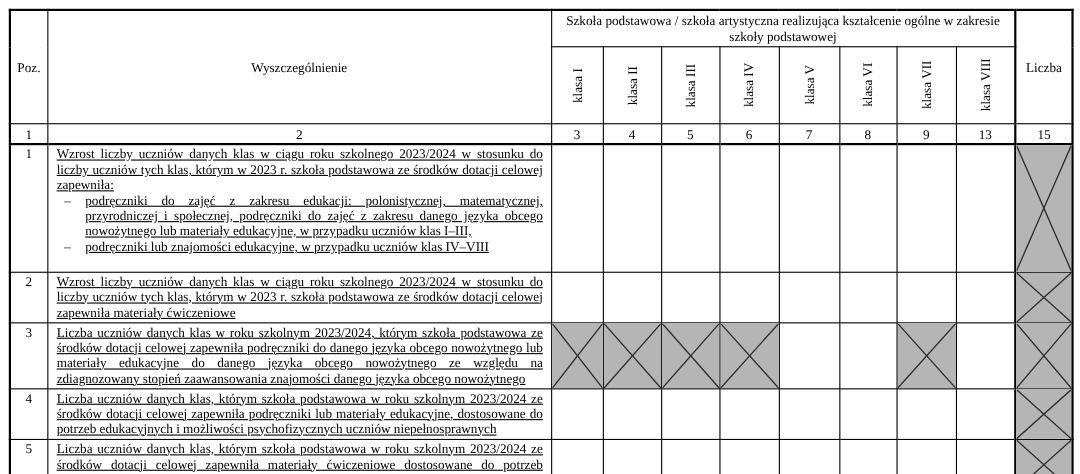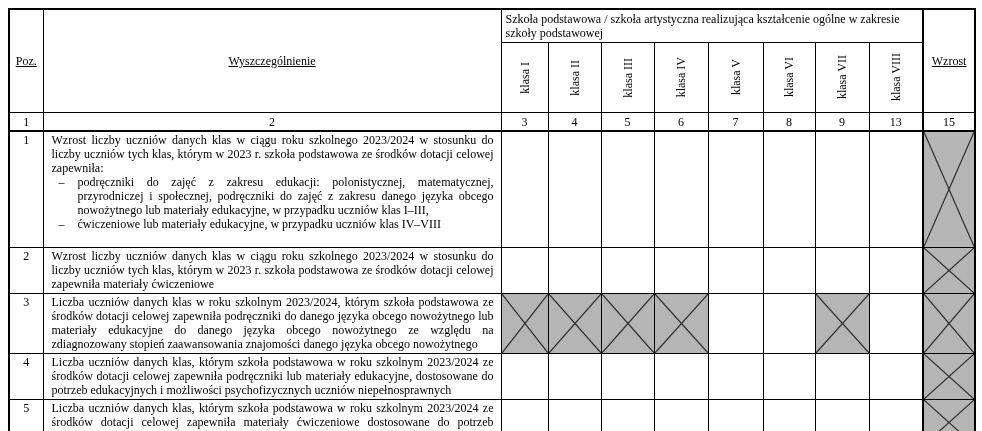--- a/index.html
+++ b/index.html
@@ -1,28 +1,28 @@
 <!DOCTYPE html>
 <html lang="pl"><head>
 <meta charset="utf-8">
 <style>
   html,body { margin:0; padding:0; background:#ffffff; }
   body { font-family: "Liberation Serif", "DejaVu Serif", serif; color:#000; }
   .sheet { margin:8px; width:966px; }
   table { border-collapse: collapse; table-layout: fixed; width:966px; border:2px solid #000; }
   th, td { border:1px solid #000; font-weight:normal; font-size:12px; line-height:14px; overflow:hidden; }
   
-  .hdr-center { text-align:center; vertical-align:middle;text-decoration:underline; }
-  .hdr-group { text-align:left; vertical-align:top; padding:2px 4px; }
+  .hdr-center { text-align:center; vertical-align:middle; }
+  .hdr-group { text-align:center; vertical-align:top; padding:2px 4px; }
   .rot-cell { vertical-align:middle; text-align:center; padding:0; }
   .rot { writing-mode: vertical-rl; transform: rotate(180deg); margin:0 auto; white-space:nowrap; font-size:12px; }
   .num-row td { text-align:center; padding:0; height:17px; border-bottom:2px solid #000; }
   
   .poz-cell { text-align:center; vertical-align:top; padding-top:1px; }
-  .txt-cell { text-align:justify; vertical-align:top; padding:1px 7px 2px 8px; }
+  .txt-cell { text-align:justify; vertical-align:top; padding:1px 7px 2px 8px;text-decoration:underline; }
   .txt-cell .intro { text-align:justify; }
   .bullet { position:relative; padding-left:26px; text-align:justify; }
   .bullet .marker { position:absolute; left:7px; top:0; }
   .gc { position:relative; padding:0; }
   .xc { background:#b5b5b5; }
   .xc svg { position:absolute; top:0; left:0; width:100%; height:100%; display:block; }
   .xc line { stroke:#2e2e2e; stroke-width:1.2; }
   .razem-b { border-left:2px solid #000; }
   tr.h-a { height:32px; } tr.h-b { height:70px; }
   tr.r1 { height:116px; } tr.r2 { height:42px; } tr.r3 { height:52px; }
@@ -45,21 +45,21 @@
         <col style="width:54px">
         <col style="width:54px">
     <col style="width:52px">
   </colgroup>
 
   <tbody>
         <tr class="h-a">
     <th rowspan="2" class="hdr-center">Poz.</th>
     <th rowspan="2" class="hdr-center">Wyszczególnienie</th>
     <th colspan="8" class="hdr-group">Szkoła podstawowa / szkoła artystyczna realizująca kształcenie ogólne w zakresie szkoły podstawowej</th>
-    <th rowspan="2" class="hdr-center razem-b">Wzrost</th>
+    <th rowspan="2" class="hdr-center razem-b">Liczba</th>
   </tr>
   <tr class="h-b">
     <th class="rot-cell">
             <div class="rot">klasa I</div>
           </th>
     <th class="rot-cell">
             <div class="rot">klasa II</div>
           </th>
     <th class="rot-cell">
             <div class="rot">klasa III</div>
@@ -92,21 +92,21 @@
     <td>9</td>
     <td>13</td>
     <td class="razem-b">15</td>
   </tr>
 
   <tr class="r1">
     <td class="poz-cell">1</td>
     <td class="txt-cell">
       <div class="intro">Wzrost liczby uczniów danych klas w ciągu roku szkolnego 2023/2024 w stosunku do liczby uczniów tych klas, którym w 2023 r. szkoła podstawowa ze środków dotacji celowej zapewniła:</div>
       <div class="bullet"><span class="marker">–</span><span>podręczniki do zajęć z zakresu edukacji: polonistycznej, matematycznej, przyrodniczej i społecznej, podręczniki do zajęć z zakresu danego języka obcego nowożytnego lub materiały edukacyjne, w przypadku uczniów klas I–III,</span></div>
-      <div class="bullet"><span class="marker">–</span><span>ćwiczeniowe lub materiały edukacyjne, w przypadku uczniów klas IV–VIII</span></div>
+      <div class="bullet"><span class="marker">–</span><span>podręczniki lub znajomości edukacyjne, w przypadku uczniów klas IV–VIII</span></div>
     </td>
     <td class="gc"></td>
     <td class="gc"></td>
     <td class="gc"></td>
     <td class="gc"></td>
     <td class="gc"></td>
     <td class="gc"></td>
     <td class="gc"></td>
     <td class="gc"></td>
     <td class="gc razem-b xc">

